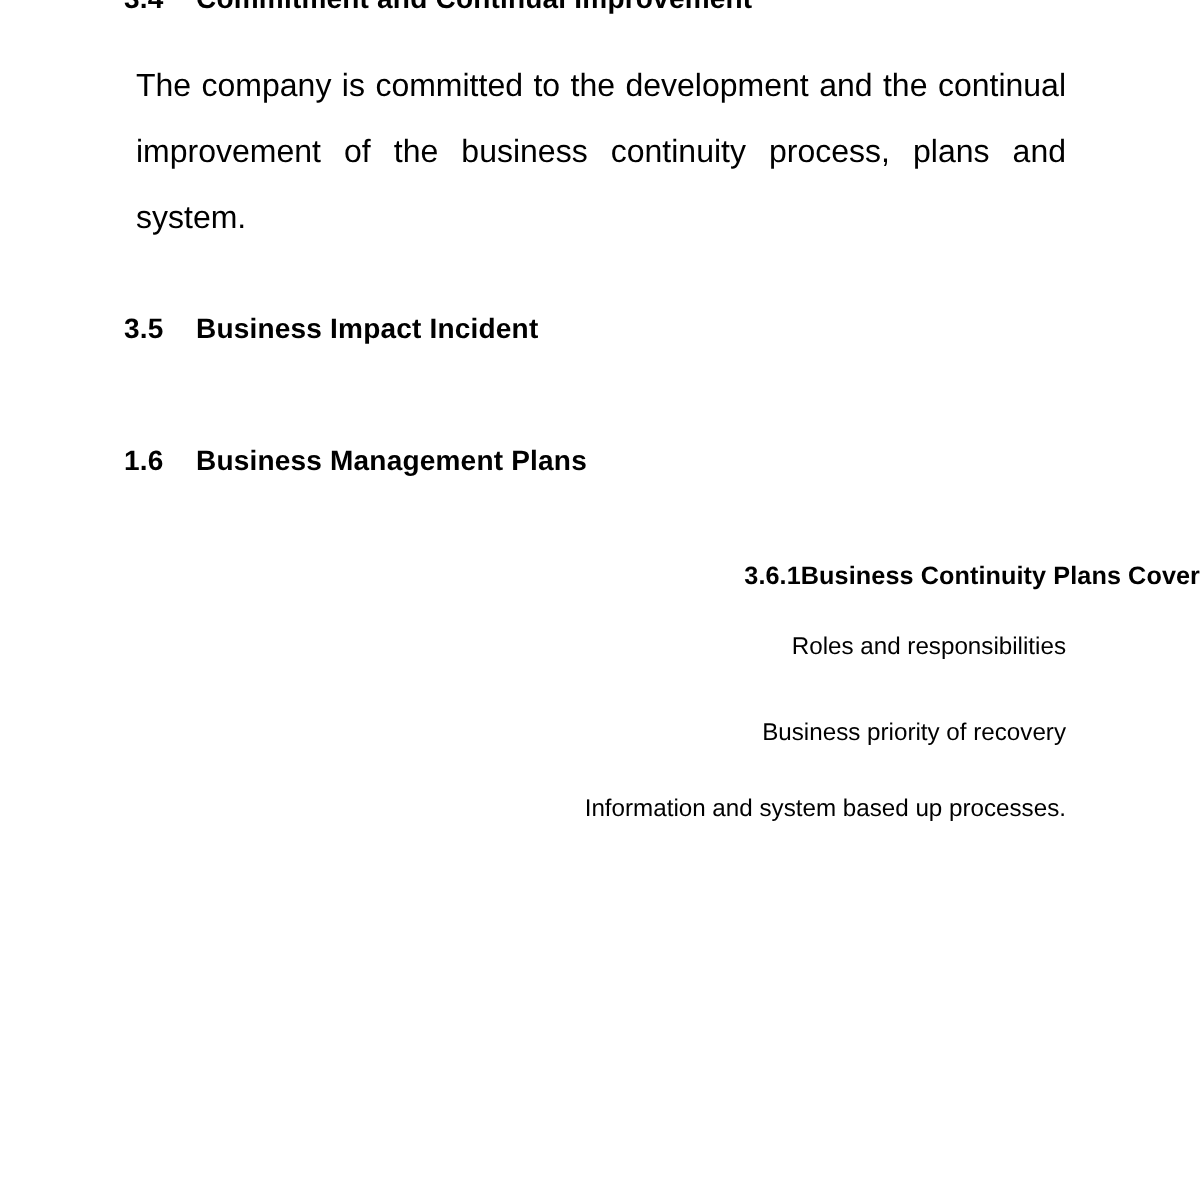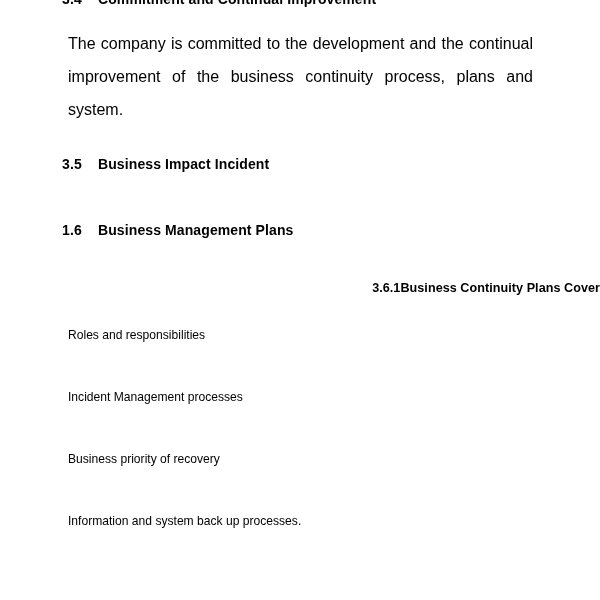--- a/index.html
+++ b/index.html
@@ -64,27 +64,27 @@
     font-size: 16px;
     line-height: 33px;
     text-align: justify;
     text-justify: inter-word;
   }
   .body-para.last-line-flush {
     text-align-last: left;
   }
 
   .list-line {
-    margin: 12px;
+    margin: 0;
     padding: 0;
     margin-left: 68px;
     width: 465px;
     font-size: 12.1px;
     line-height: 33px;
-    text-align: left;
+    text-align: right;
     white-space: nowrap;
   }
 
   
   .sp-h-after   { height: 20px; }
   .sp-before-h  { height: 30px; }
   .sp-before-sub{ height: 23px; }
   .sp-sub-after { height: 12px; }
   .sp-list-gap  { height: 5px; }
   .sp-before-h362 { height: 18px; }
@@ -123,21 +123,20 @@
   <div class="sp-before-sub"></div>
 
   <div class="sub-heading">
     <span class="num">3.6.1</span><span>Business Continuity Plans Cover</span>
   </div>
 
   <div class="sp-sub-after"></div>
 
   <div class="list-line">Roles and responsibilities</div>
   <div class="sp-list-gap"></div>
-  <div class="list-line">Incident Management processes</div>
   <div class="sp-list-gap"></div>
   <div class="list-line">Business priority of recovery</div>
   <div class="sp-list-gap"></div>
-  <div class="list-line">Information and system back up processes.</div>
+  <div class="list-line">Information and system based up processes.</div>
 
   <div class="sp-before-h362"></div>
 
 </div>
 
 </body></html>

